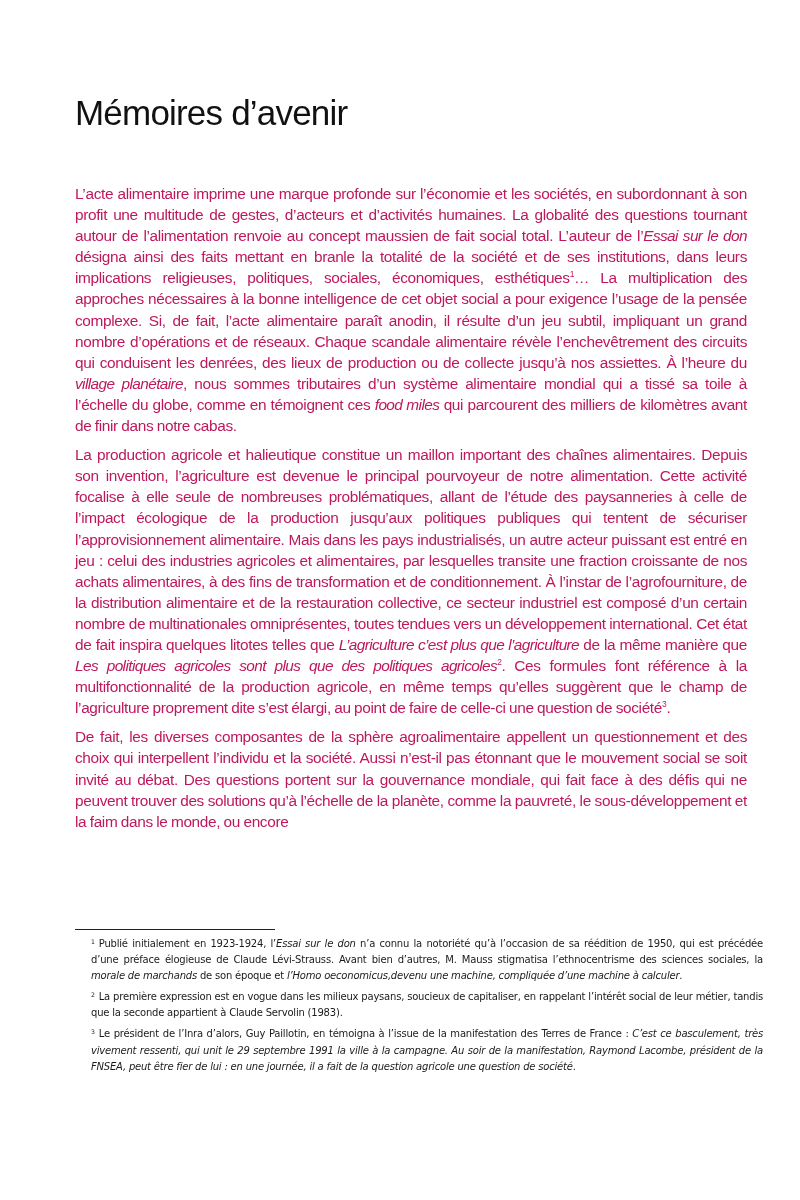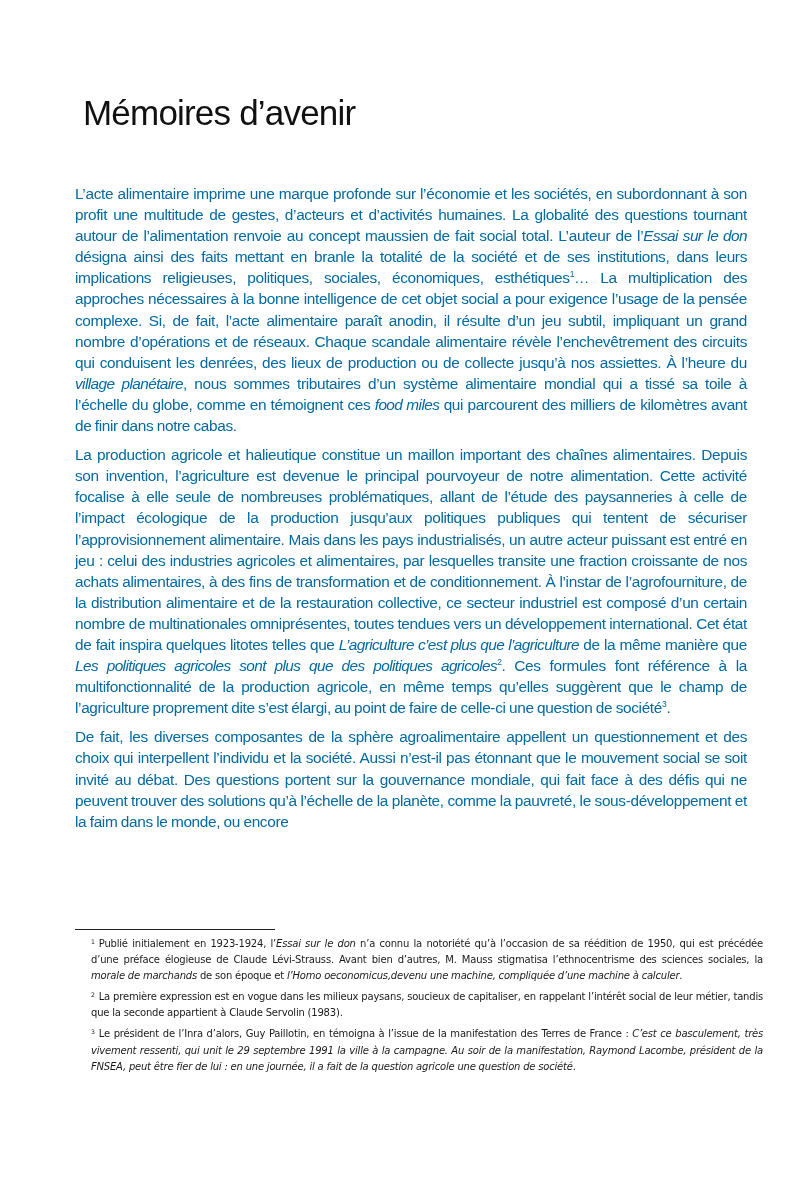--- a/index.html
+++ b/index.html
@@ -15,21 +15,21 @@
       color: #1a1a1a;
     }
     .page {
       position: absolute;
       left: 75px;
       top: 0;
       width: 672px;
     }
     .title {
       position: absolute;
-      left: 8px;
+      left: 0;
       top: 94px;
       margin: 0;
       font-family: "Liberation Sans", sans-serif;
       font-weight: normal;
       font-size: 35px;
       letter-spacing: -0.8px;
       line-height: 1.1;
       color: #111;
       white-space: nowrap;
     }
@@ -37,21 +37,21 @@
       position: absolute;
       left: 0;
       top: 183px;
       width: 672px;
       font-family: "Liberation Sans", sans-serif;
       font-size: 15.4px;
       line-height: 21.1px;
       letter-spacing: -0.35px;
       word-spacing: -0.5px;
       text-align: justify;
-      color: #0369a1;
+      color: #be185d;
       hyphens: manual;
     }
     .body-text p {
       margin: 0 0 8px 0;
     }
     .body-text em { font-style: italic; letter-spacing: -0.6px; }
     sup {
       font-size: 0.55em;
       line-height: 0;
       vertical-align: 0.7em;

